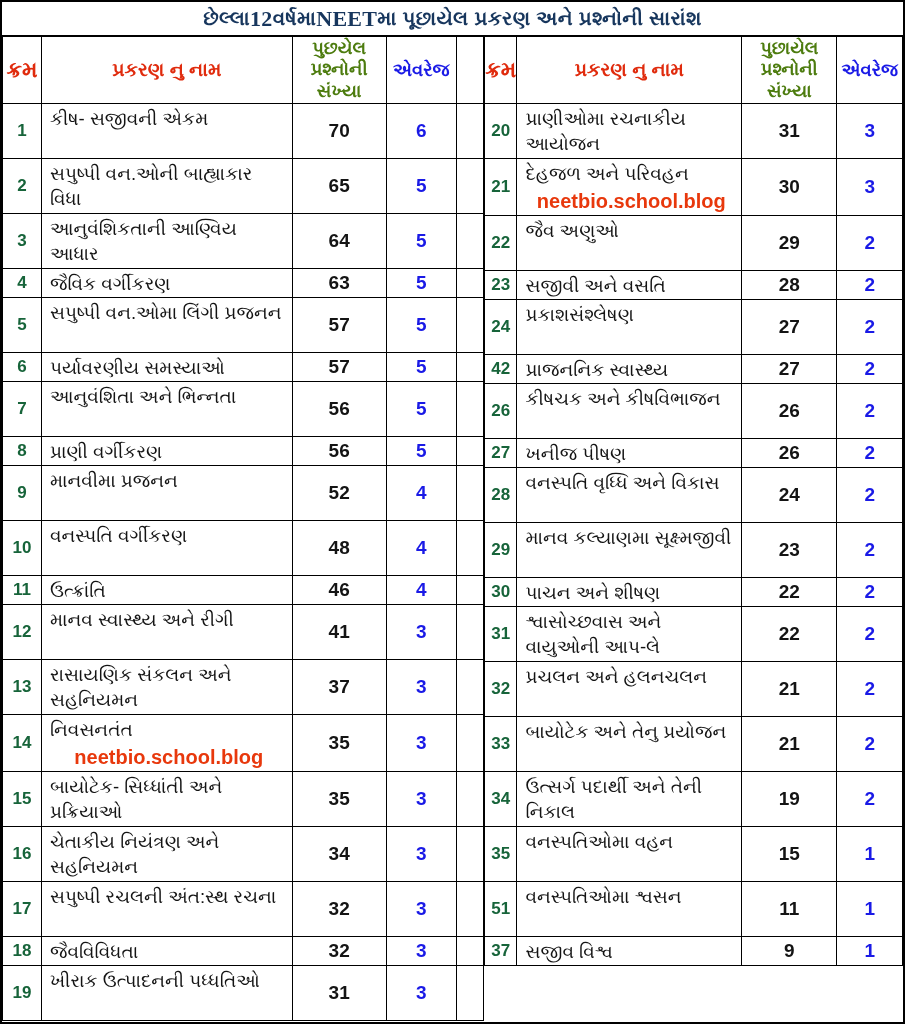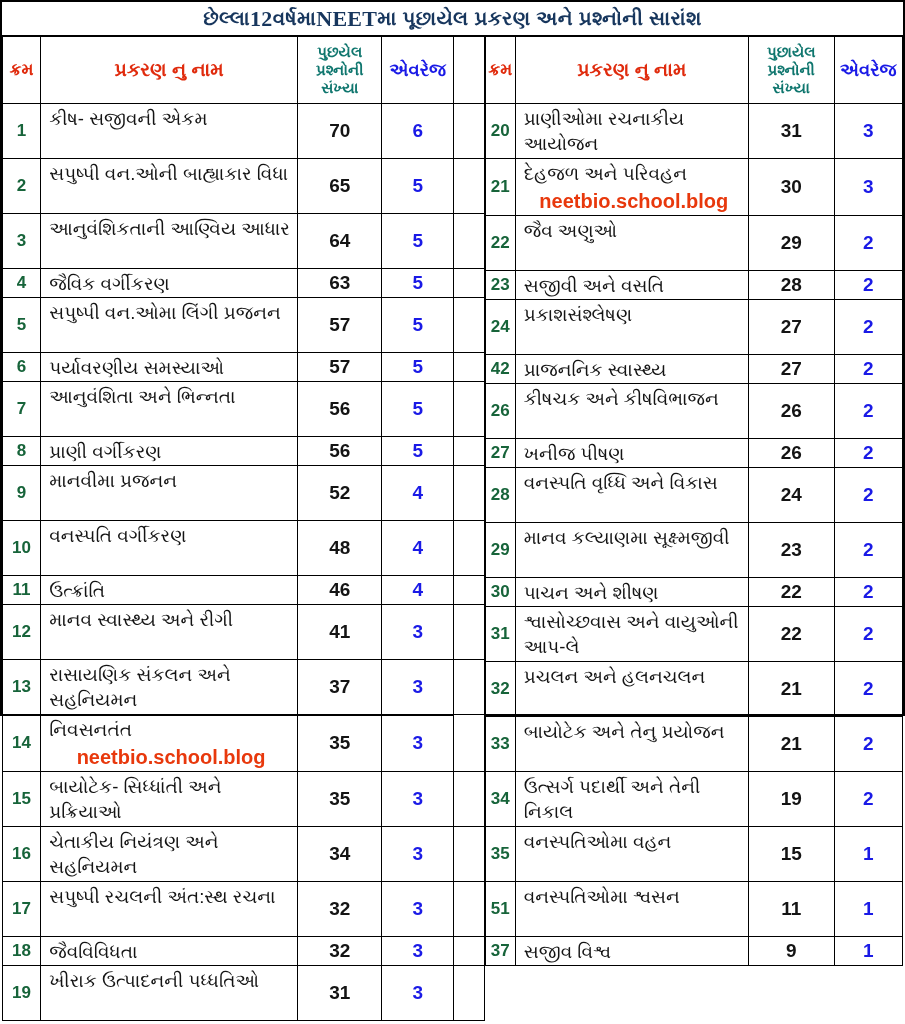--- a/index.html
+++ b/index.html
@@ -1,26 +1,26 @@
 <!DOCTYPE html>
 <html><head>
 <meta charset="utf-8">
 <style>
   html,body{margin:0;padding:0;background:#fff;}
   body{width:905px;height:1024px;overflow:hidden;font-family:"Liberation Sans",sans-serif;}
-  .sheet{width:905px;height:716px;box-sizing:border-box;border:2px solid #000;background:#fff;}
+  .sheet{width:905px;height:1024px;box-sizing:border-box;border:2px solid #000;background:#fff;}
   .title-row{height:34px;box-sizing:border-box;border-bottom:1px solid #000;display:flex;align-items:center;justify-content:center;color:#17365d;font-weight:bold;font-size:20px;letter-spacing:.3px;}
   .title-row .latin{font-family:"Liberation Serif",serif;font-size:22px;}
   .tables{display:flex;align-items:flex-start;}
   table{border-collapse:collapse;table-layout:fixed;}
   td,th{border:1px solid #000;box-sizing:border-box;padding:0;overflow:hidden;}
   th{height:67px;vertical-align:middle;text-align:center;font-weight:bold;}
-  .h-no{color:#e02b0d;font-size:17px;}
+  .h-no{color:#e02b0d;font-size:22px;}
   .h-name{color:#e02b0d;font-size:19px;}
-  .h-count{color:#0f766e;font-size:15px;line-height:1.2;padding:0 18px;}
+  .h-count{color:#4d7c0f;font-size:18px;line-height:1.2;padding:0 18px;}
   .h-avg{color:#1a1ae6;font-size:18px;margin-top:8px;}
   tr.tall td{height:55px;}
   tr.short td{height:28px;}
   .c-no{color:#17643a;font-weight:bold;font-size:17px;text-align:center;vertical-align:middle;}
   .c-name{vertical-align:top;padding:3px 4px 0 8px;font-size:18.5px;color:#141414;line-height:1.35;}
   .c-count{text-align:center;vertical-align:middle;font-weight:bold;font-size:19px;color:#141414;margin-left:19px;}
   .c-avg{text-align:center;vertical-align:middle;font-weight:bold;font-size:19px;color:#1a1ae6;}
   .c-gap{background:#fff;}
   .wm{color:#e8380c;font-weight:bold;font-size:20px;text-align:center;margin-top:1px;white-space:nowrap;}
   

